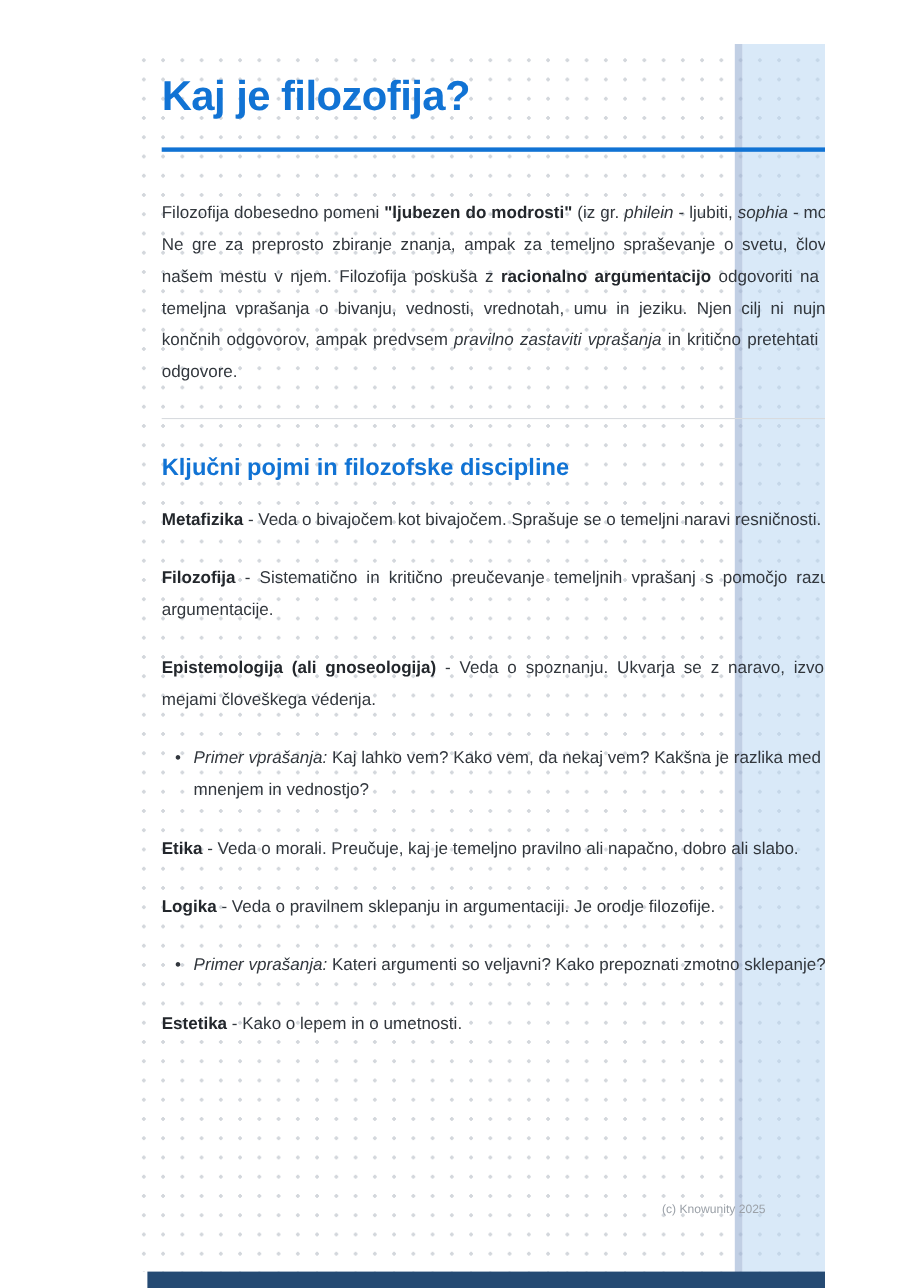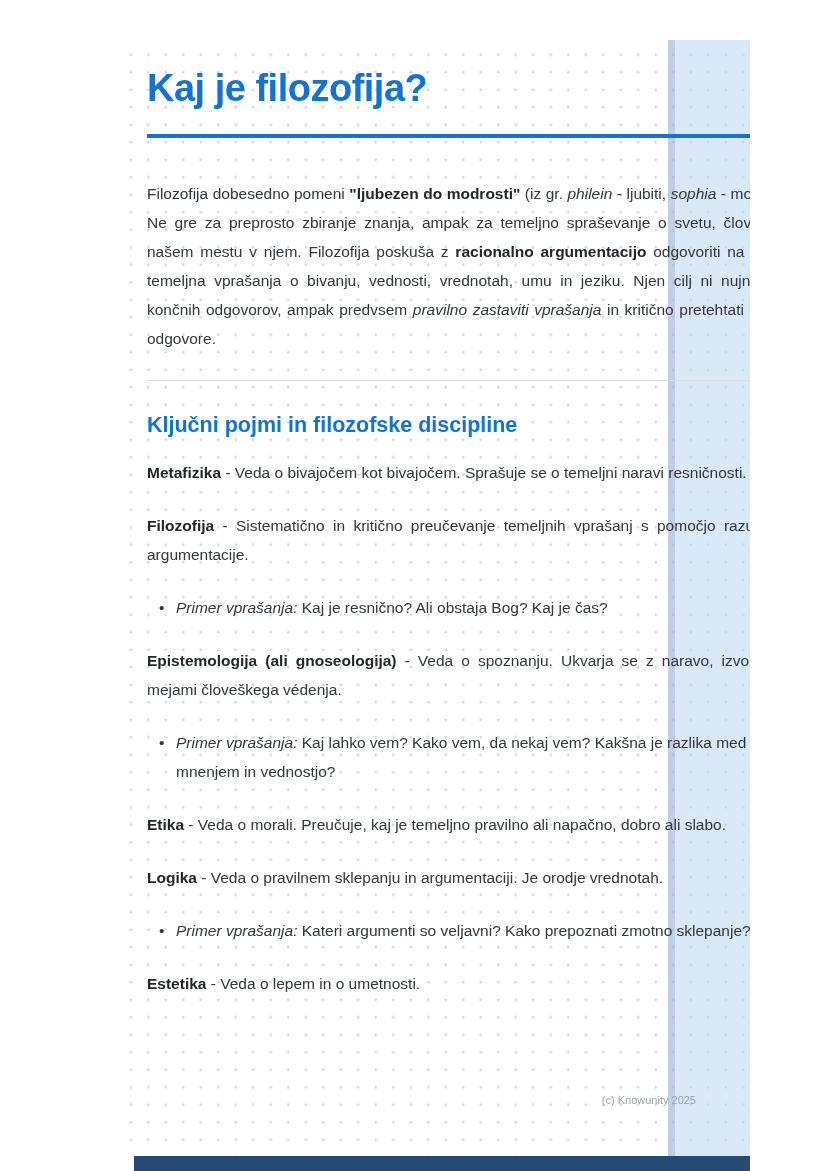--- a/index.html
+++ b/index.html
@@ -135,38 +135,35 @@
     <p class="para"><span>Filozofija dobesedno pomeni </span><strong>"ljubezen do modrosti"</strong><span> (iz gr. </span><em>philein</em><span> - ljubiti, </span><em>sophia</em><span> - modrost). Ne gre za preprosto zbiranje znanja, ampak za temeljno spraševanje o svetu, človeku in našem mestu v njem. Filozofija poskuša z </span><strong>racionalno argumentacijo</strong><span> odgovoriti na najbolj temeljna vprašanja o bivanju, vednosti, vrednotah, umu in jeziku. Njen cilj ni nujno najti končnih odgovorov, ampak predvsem </span><em>pravilno zastaviti vprašanja</em><span> in kritično pretehtati možne odgovore.</span></p>
 
     <hr class="section-divider">
 
     <h2 class="section-heading">Ključni pojmi in filozofske discipline</h2>
 
     <p class="para"><strong>Metafizika</strong><span> - Veda o bivajočem kot bivajočem. Sprašuje se o temeljni naravi resničnosti.</span></p>
 
     <p class="para"><strong>Filozofija</strong><span> - Sistematično in kritično preučevanje temeljnih vprašanj s pomočjo razuma in argumentacije.</span></p>
 
-    <ul class="bullets">
-      <li><em>Primer vprašanja:</em><span> Kaj je resnično? Ali obstaja Bog? Kaj je čas?</span></li>
-    </ul>
 
     <p class="para"><strong>Epistemologija (ali gnoseologija)</strong><span> - Veda o spoznanju. Ukvarja se z naravo, izvorom in mejami človeškega védenja.</span></p>
 
     <ul class="bullets">
       <li><em>Primer vprašanja:</em><span> Kaj lahko vem? Kako vem, da nekaj vem? Kakšna je razlika med mnenjem in vednostjo?</span></li>
     </ul>
 
     <p class="para"><strong>Etika</strong><span> - Veda o morali. Preučuje, kaj je temeljno pravilno ali napačno, dobro ali slabo.</span></p>
 
 
-    <p class="para"><strong>Logika</strong><span> - Veda o pravilnem sklepanju in argumentaciji. Je orodje vrednotah.</span></p>
+    <p class="para"><strong>Logika</strong><span> - Veda o pravilnem sklepanju in argumentaciji. Je orodje filozofije.</span></p>
 
     <ul class="bullets">
       <li><em>Primer vprašanja:</em><span> Kateri argumenti so veljavni? Kako prepoznati zmotno sklepanje?</span></li>
     </ul>
 
-    <p class="para"><strong>Estetika</strong><span> - Veda o lepem in o umetnosti.</span></p>
+    <p class="para"><strong>Estetika</strong><span> - Kako o lepem in o umetnosti.</span></p>
 
   </div>
 
   <div class="footer-credit">(c) Knowunity 2025</div>
 
 </div>
 
 </body></html>

